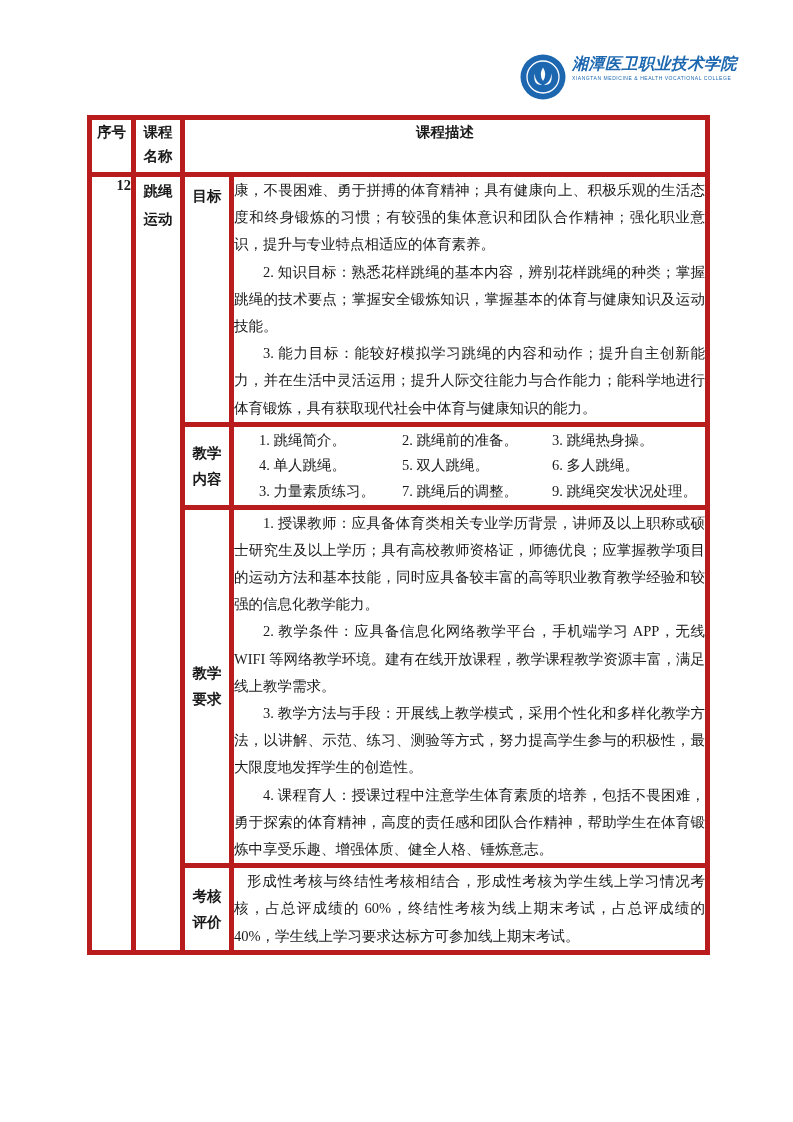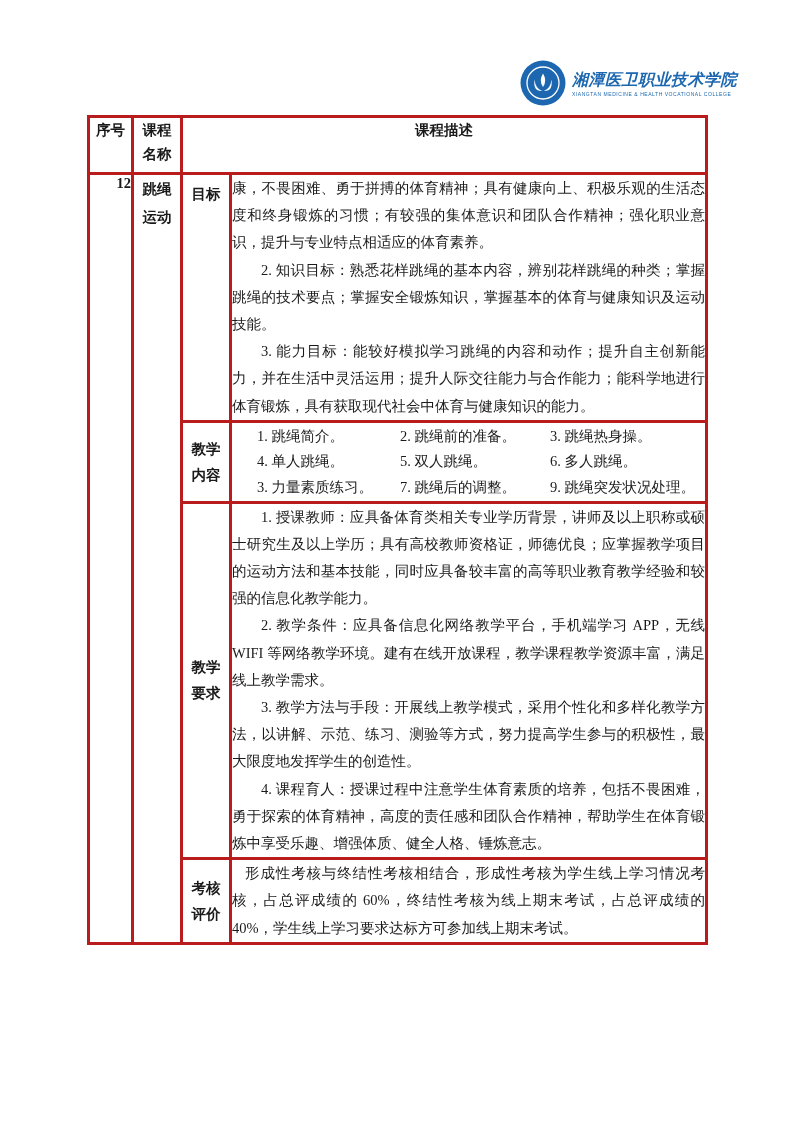--- a/index.html
+++ b/index.html
@@ -3,32 +3,32 @@
 <meta charset="utf-8">
 <style>
   html,body{margin:0;padding:0;background:#ffffff;}
   .page{
     position:relative;width:793px;height:1122px;background:#ffffff;
     font-family:"Liberation Serif","DejaVu Serif",serif;color:#1a1a1a;
     overflow:hidden;
   }
 
   
-  .logo{position:absolute;top:60px;left:520px;display:flex;align-items:center;}
+  .logo{position:absolute;top:54px;left:520px;display:flex;align-items:flex-start;}
   .emblem{flex:0 0 auto;width:46px;height:46px;}
   .logo-text{margin-left:6px;display:flex;flex-direction:column;justify-content:center;}
   .logo-zh{font-size:16px;font-weight:bold;font-style:italic;color:#1c67b0;
            white-space:nowrap;letter-spacing:0.5px;line-height:20px;}
   .logo-en{font-size:5px;color:#1c67b0;white-space:nowrap;letter-spacing:0.55px;
            font-family:"Liberation Sans","DejaVu Sans",sans-serif;margin-top:1px;}
 
   
   table.course{position:absolute;left:87px;top:115px;width:618px;
     border-collapse:collapse;table-layout:fixed;}
-  table.course td{border:3px solid #b91c1c;padding:0;vertical-align:top;
+  table.course td{border:5px solid #b91c1c;padding:0;vertical-align:top;
     font-size:14.5px;}
   col.c-idx{width:44px;} col.c-name{width:49px;} col.c-lbl{width:49px;} col.c-desc{width:476px;}
 
   tr.r-head{height:57px;}
   tr.r-goal{height:220px;}
   tr.r-items{height:78px;}
   tr.r-req{height:353px;}
   tr.r-eval{height:80px;}
 
   td.hd{font-weight:bold;text-align:center;vertical-align:middle;line-height:24px;}

